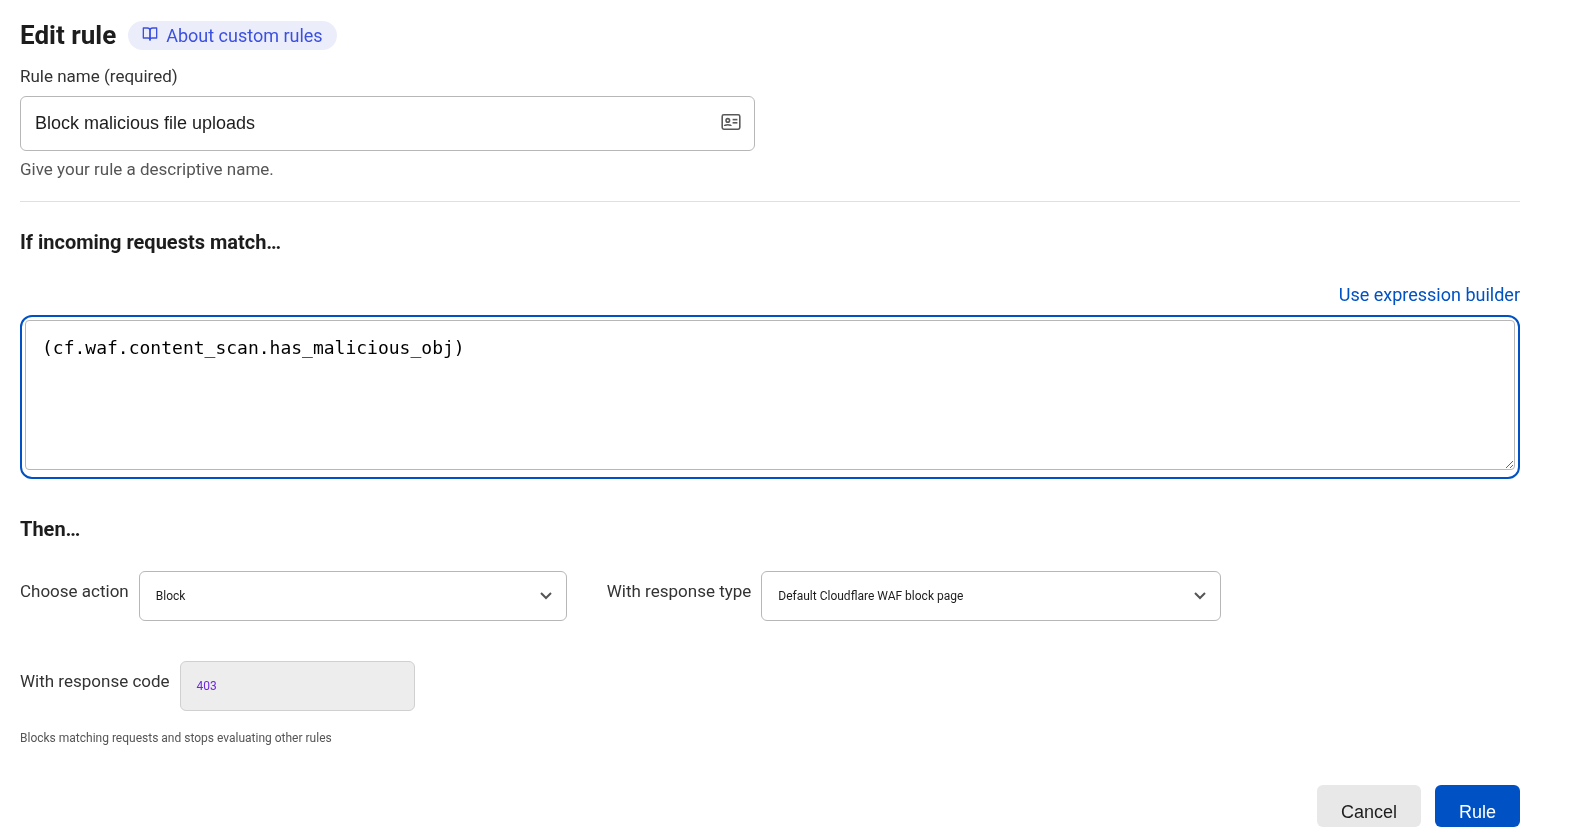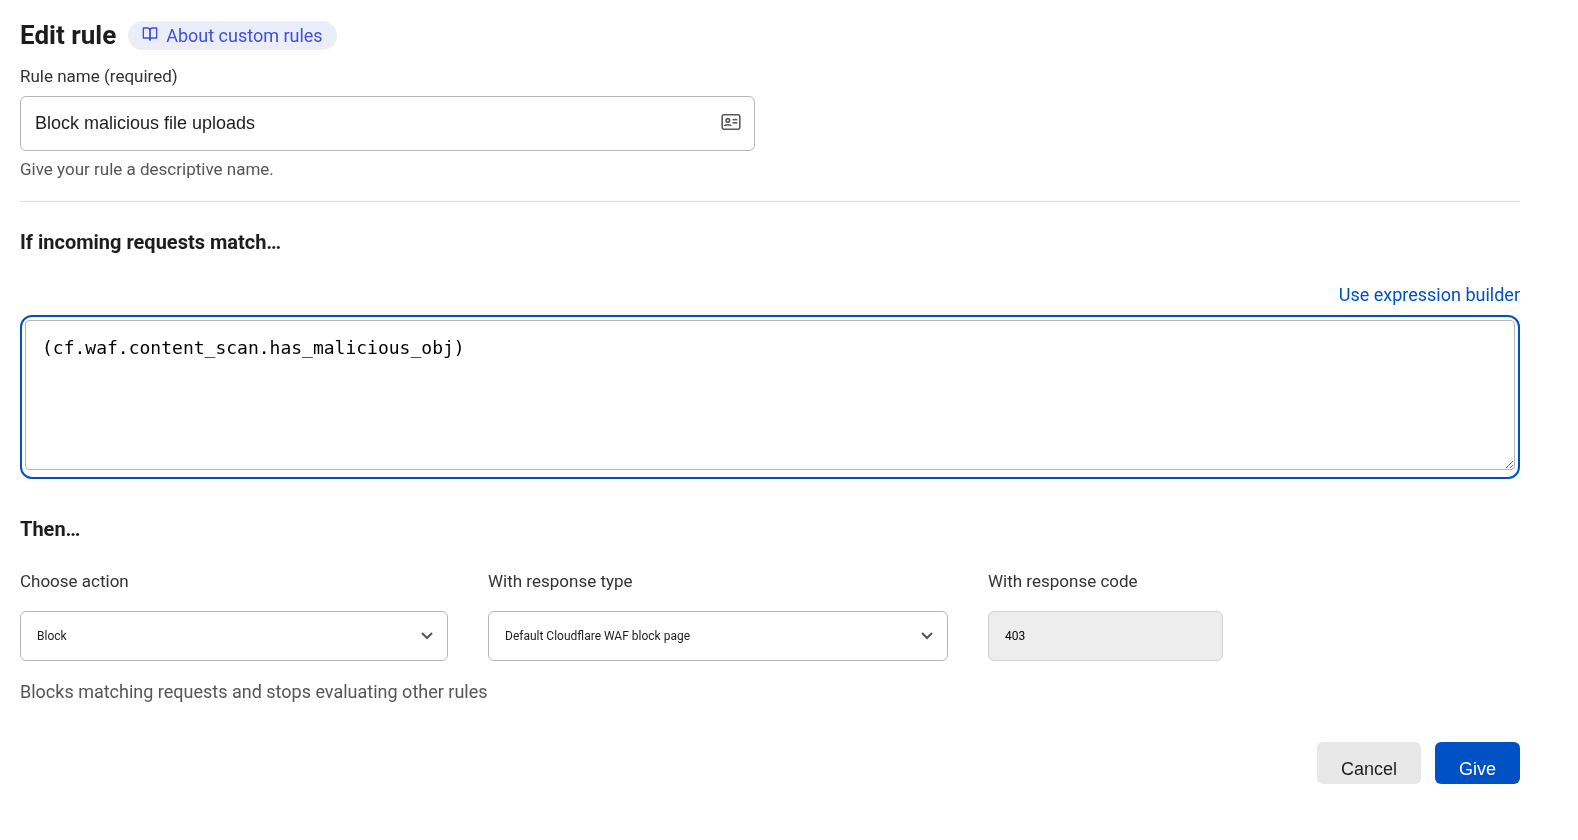--- a/index.html
+++ b/index.html
@@ -111,53 +111,54 @@
     background: #fff;
   }
   .action-row {
     display: flex;
     gap: 40px;
     margin-bottom: 20px;
     flex-wrap: wrap;
   }
   .action-col {
     display: flex;
-    flex-direction: column;
+    flex-direction: row;
     gap: 10px;
+    align-items: center;
   }
   .select-box {
     position: relative;
     height: 50px;
     border: 1px solid #b7b7b7;
     border-radius: 6px;
     background: #fff;
     display: flex;
     align-items: center;
     padding: 0 40px 0 16px;
     font-size: 12px;
     cursor: pointer;
   }
   .select-box.disabled {
     background: #ededed;
-    color: #000000;
+    color: #6d28d9;
     cursor: default;
     border-color: #d0d0d0;
   }
   .select-box .caret {
     position: absolute;
     right: 14px;
     top: 50%;
     transform: translateY(-50%);
     color: #555;
   }
   .w1 { width: 428px; }
   .w2 { width: 460px; }
   .w3 { width: 235px; }
   .action-desc {
-    font-size: 18px;
+    font-size: 12px;
     color: #555;
     margin: 0 0 40px 0;
   }
   .footer-row {
     display: flex;
     justify-content: flex-end;
     gap: 14px;
   }
   .btn {
     height: 42px;
@@ -251,16 +252,16 @@
       <div class="select-box w3 disabled">
         <span>403</span>
       </div>
     </div>
   </div>
 
   <p class="action-desc">Blocks matching requests and stops evaluating other rules</p>
 
   <div class="footer-row">
     <button class="btn btn-secondary">Cancel</button>
-    <button class="btn btn-primary">Give</button>
+    <button class="btn btn-primary">Rule</button>
   </div>
 
 </div>
 
 </body></html>

